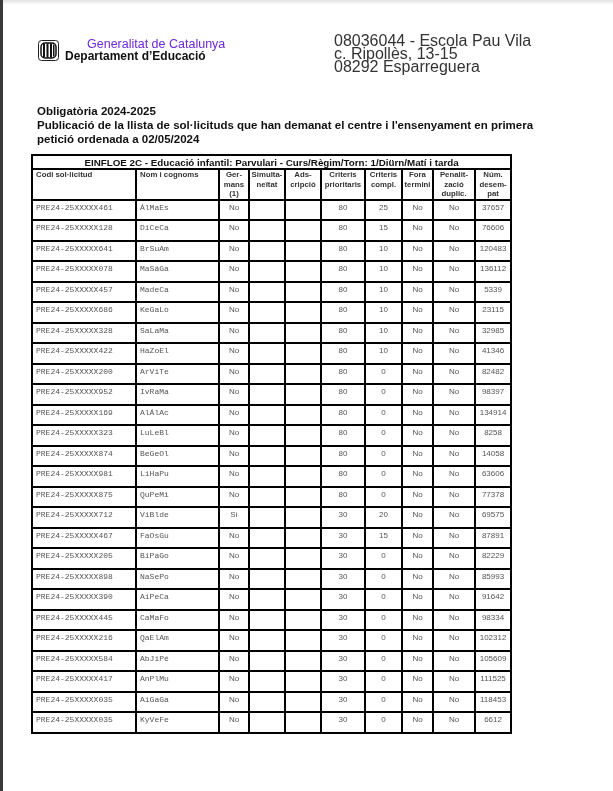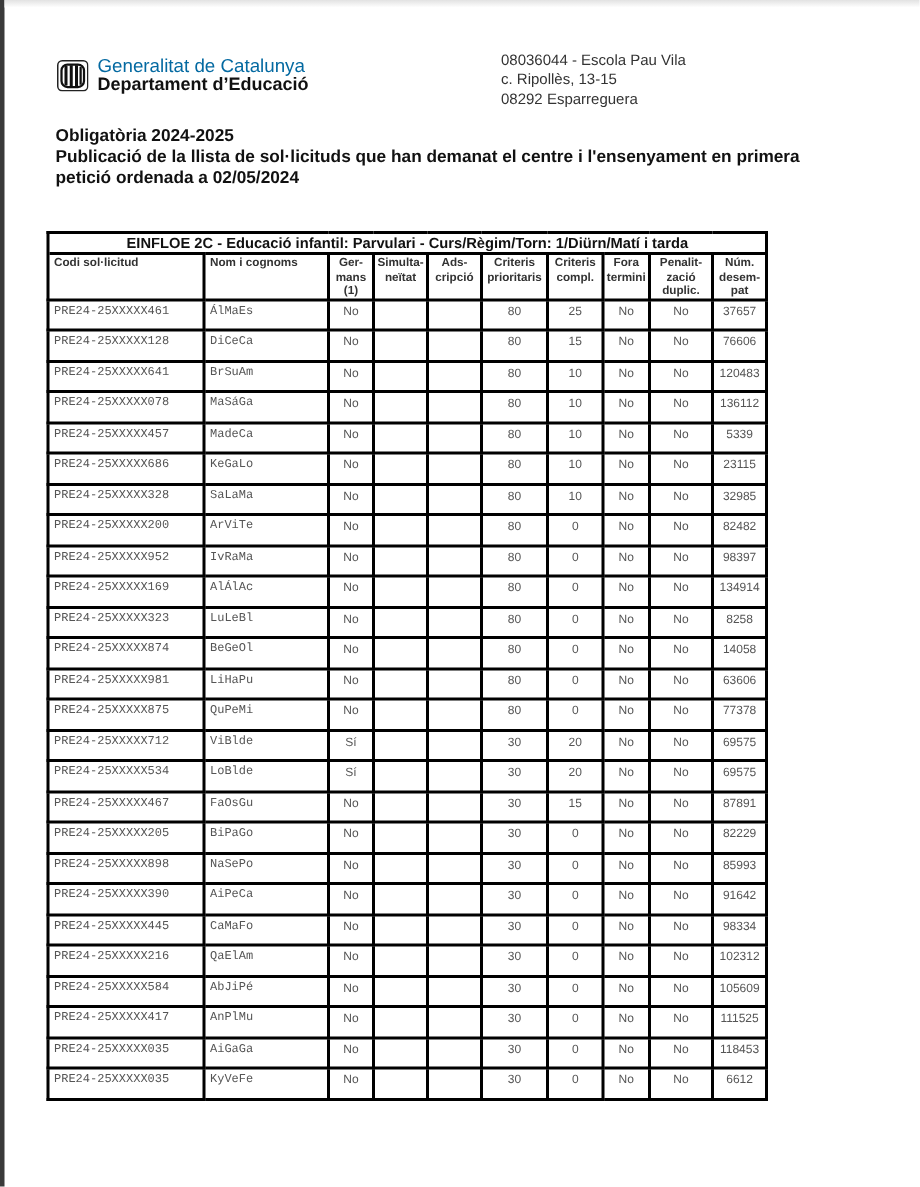--- a/index.html
+++ b/index.html
@@ -7,24 +7,24 @@
     width:613px; height:791px; overflow:hidden; position:relative;
     background:#ffffff;
     font-family:"Liberation Sans", sans-serif;
   }
   .left-bar { position:absolute; left:0; top:0; width:3px; height:791px; background:#3a3a3a; }
   .top-shadow { position:absolute; left:3px; right:0; top:0; height:5px;
     background:linear-gradient(#e2e2e2, #ffffff); }
   .logo { position:absolute; left:38px; top:38px; display:flex; align-items:center; }
   .logo-icon { width:21px; height:21px; margin-right:6px; }
   .logo-text { line-height:12px; }
-  .logo-l1 { font-size:12.5px; color:#0369a1; }
+  .logo-l1 { font-size:12.5px; color:#6d28d9;margin-left:22px; }
   .logo-l2 { font-size:12px; font-weight:bold; color:#111; }
-  .school { position:absolute; left:334px; top:34px; font-size:10px; color:#333; line-height:13px; }
-  .titles { position:absolute; left:37px; top:84px; width:540px; font-weight:bold; color:#111; font-size:11.5px; line-height:14px; }
+  .school { position:absolute; left:334px; top:34px; font-size:16px; color:#333; line-height:13px; }
+  .titles { position:absolute; left:37px; top:104px; width:540px; font-weight:bold; color:#111; font-size:11.5px; line-height:14px; }
   table.grid {
     position:absolute; left:31px; top:154px; width:468px;
     border-collapse:collapse; table-layout:fixed;
     border:2px solid #000;
   }
   .grid th, .grid td { border:2px solid #000; padding:0; }
   .grid tr.band th { border-bottom:1px solid #000; font-size:9.8px; font-weight:bold; color:#111; height:12px; text-align:center; }
   .grid tr.hdr th { font-size:7.8px; font-weight:bold; color:#333; vertical-align:top; line-height:9.5px; height:28px; background:#fff; }
   .grid tr.hdr th.lft { text-align:left; padding-left:3px;margin-left:25px; }
   .grid td { font-size:8px; color:#555; height:16.5px; vertical-align:top; padding-top:2px; text-align:center; }
@@ -183,20 +183,32 @@
         <td>No</td>
         <td></td>
         <td></td>
         <td>80</td>
         <td>10</td>
         <td>No</td>
         <td>No</td>
         <td>32985</td>
       </tr>
       <tr>
+        <td class="lft">PRE24-25XXXXX422</td>
+        <td class="lft">HaZoEl</td>
+        <td>No</td>
+        <td></td>
+        <td></td>
+        <td>80</td>
+        <td>10</td>
+        <td>No</td>
+        <td>No</td>
+        <td>41346</td>
+      </tr>
+      <tr>
         <td class="lft">PRE24-25XXXXX200</td>
         <td class="lft">ArViTe</td>
         <td>No</td>
         <td></td>
         <td></td>
         <td>80</td>
         <td>0</td>
         <td>No</td>
         <td>No</td>
         <td>82482</td>
@@ -279,32 +291,20 @@
         <td>Sí</td>
         <td></td>
         <td></td>
         <td>30</td>
         <td>20</td>
         <td>No</td>
         <td>No</td>
         <td>69575</td>
       </tr>
       <tr>
-        <td class="lft">PRE24-25XXXXX534</td>
-        <td class="lft">LoBlde</td>
-        <td>Sí</td>
-        <td></td>
-        <td></td>
-        <td>30</td>
-        <td>20</td>
-        <td>No</td>
-        <td>No</td>
-        <td>69575</td>
-      </tr>
-      <tr>
         <td class="lft">PRE24-25XXXXX467</td>
         <td class="lft">FaOsGu</td>
         <td>No</td>
         <td></td>
         <td></td>
         <td>30</td>
         <td>15</td>
         <td>No</td>
         <td>No</td>
         <td>87891</td>

